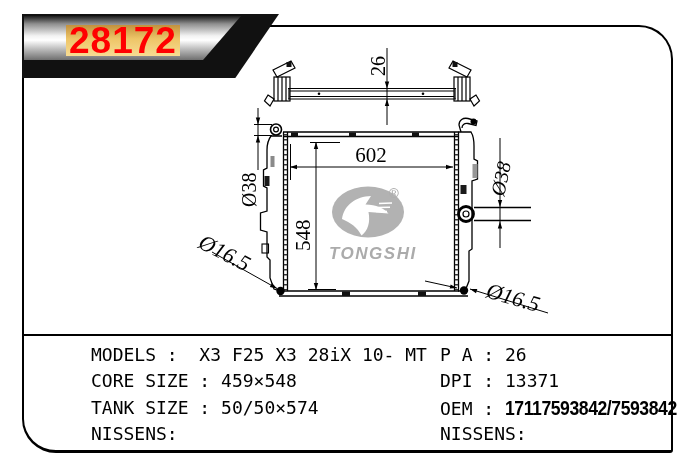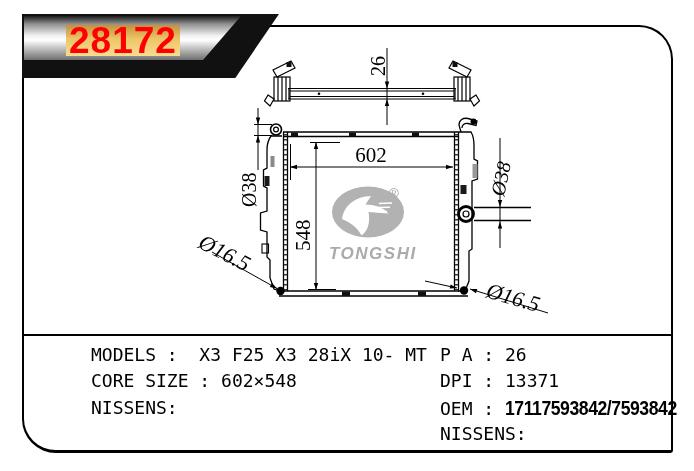--- a/index.html
+++ b/index.html
@@ -200,21 +200,22 @@
       <line x1="470" y1="289" x2="548" y2="313" stroke="#000" stroke-width="1"></line>
       <polygon points="470,289 477.3,289 476,293.2" fill="#000"></polygon>
       <line x1="425" y1="281" x2="457" y2="288" stroke="#000" stroke-width="1"></line>
       <polygon points="457,288 449.7,288.6 450.6,284.4" fill="#000"></polygon>
       <text class="dimtext" font-size="22" font-style="italic" transform="translate(485,297) rotate(16)">Ø16.5</text>
     </g>
   </svg>
 
   <div class="specs col-left">
     <div class="row">MODELS :  X3 F25 X3 28iX 10- MT</div>
-    <div class="row">CORE SIZE : 602×548</div>
+    <div class="row">CORE SIZE : 459×548</div>
+    <div class="row">TANK SIZE : 50/50×574</div>
     <div class="row">NISSENS:</div>
   </div>
 
   <div class="specs col-right">
     <div class="row">P A : 26</div>
     <div class="row">DPI : 13371</div>
     <div class="row"><span>OEM : </span><span class="oem-val">17117593842/7593842</span></div>
     <div class="row">NISSENS:</div>
   </div>
 

